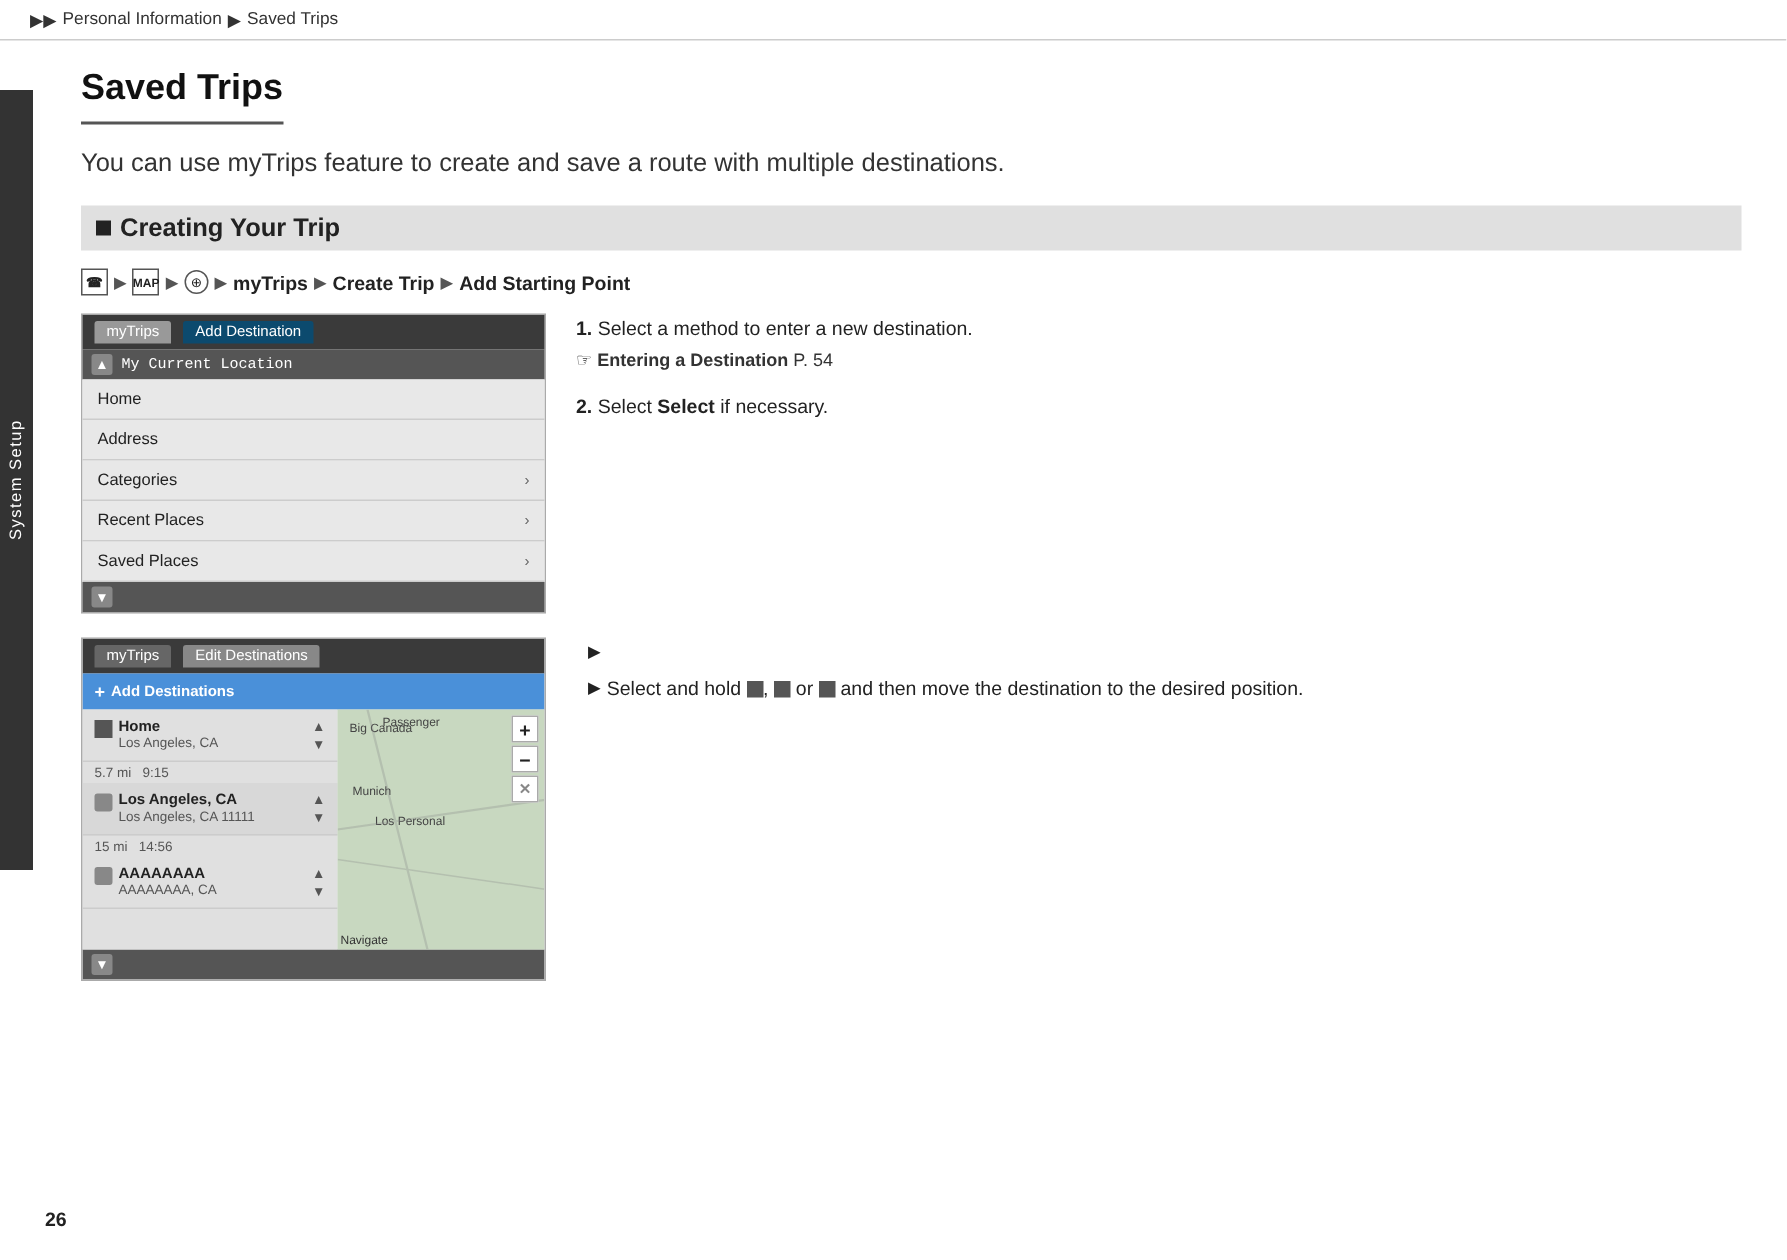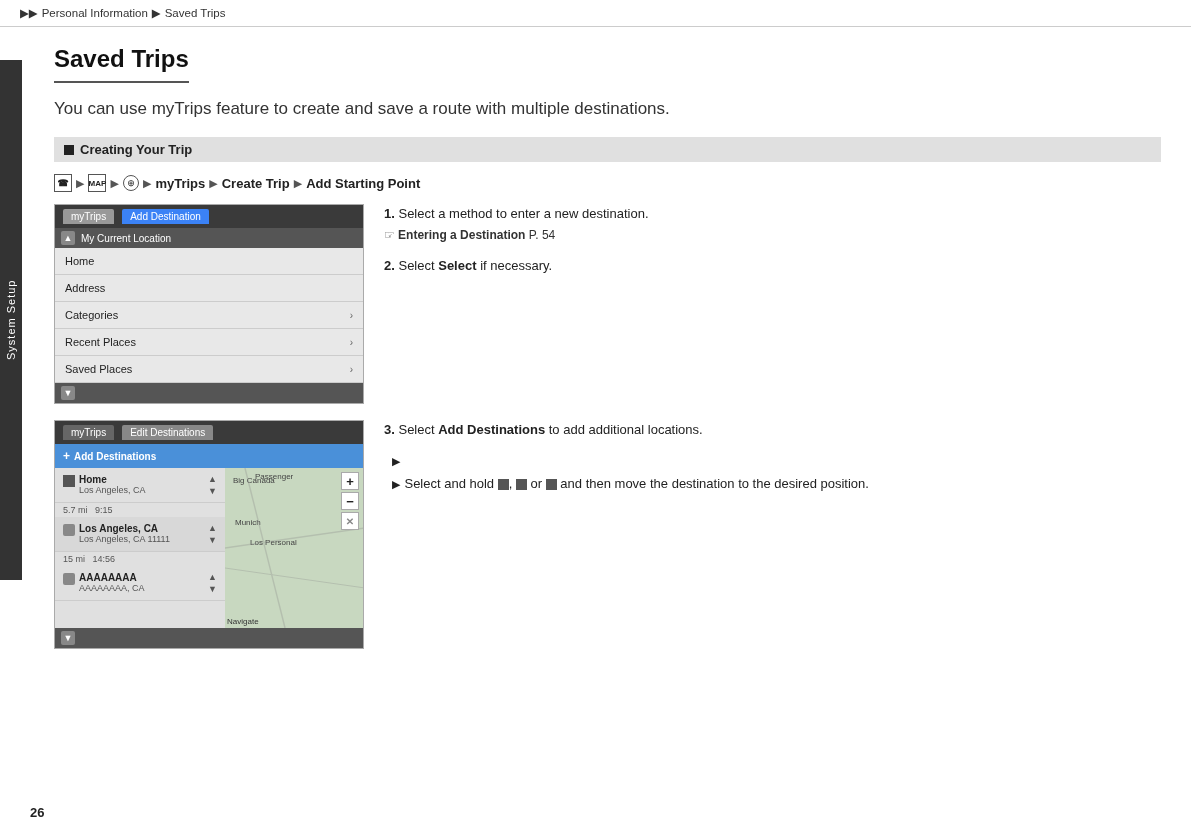--- a/index.html
+++ b/index.html
@@ -65,21 +65,21 @@
       font-size: 17px;
       color: #333;
       margin-top: 10px;
       margin-bottom: 18px;
     }
 
     
     .section-heading {
       background: #e0e0e0;
       padding: 5px 10px;
-      font-size: 13px;
+      font-size: 17px;
       font-weight: bold;
       margin-bottom: 12px;
       display: flex;
       align-items: center;
       gap: 6px;
     }
     .section-heading .black-square {
       display: inline-block;
       width: 10px;
       height: 10px;
@@ -139,21 +139,21 @@
     .screen-header {
       background: #3a3a3a;
       color: #fff;
       display: flex;
       align-items: center;
       padding: 4px 8px;
       font-size: 10px;
       gap: 8px;
     }
     .screen-header .tab {
-      background: #3b82f6;
+      background: #0c4a6e;
       padding: 2px 8px;
       border-radius: 2px 2px 0 0;
       font-size: 10px;
     }
     .screen-header .tab.active {
       background: #999;
     }
     .screen-body {
       background: #d8d8d8;
     }
@@ -403,21 +403,21 @@
   
   <div class="content-row">
 
     <div class="screen-mockup">
       <div class="screen-header">
         <span class="tab active">myTrips</span>
         <span class="tab">Add Destination</span>
       </div>
       <div class="screen-top-bar">
         <div class="up-arrow">▲</div>
-        <span style="color:#fff; font-size:10px;">My Current Location</span>
+        <span style="color:#fff; font-size:10px;font-family:Liberation Mono, monospace;">My Current Location</span>
       </div>
       <div class="screen-body">
         <div class="menu-item">
           <span>Home</span>
         </div>
         <div class="menu-item">
           <span>Address</span>
         </div>
         <div class="menu-item">
           <span>Categories</span>
@@ -530,26 +530,20 @@
           <div class="map-scale">Navigate</div>
         </div>
       </div>
 
       <div class="screen-bottom-bar">
         <div class="arrow-btn">▼</div>
       </div>
     </div>
 
     <div class="instructions">
-      <div class="step">
-        <span class="step-num">3.</span>
-        <span> Select </span>
-        <strong>Add Destinations</strong>
-        <span> to add additional locations.</span>
-      </div>
       <div class="bullet-item">
         <span class="bullet-arrow">▶</span>
       </div>
       <div class="bullet-item">
         <span class="bullet-arrow">▶</span>
         <span>Select and hold 
           <span class="icon-sym" style="width:11px;height:11px;display:inline-block;background:#555;vertical-align:middle;"></span>,
           <span class="icon-sym" style="width:11px;height:11px;display:inline-block;background:#555;vertical-align:middle;"></span>
           or
           <span class="icon-sym" style="width:11px;height:11px;display:inline-block;background:#555;vertical-align:middle;"></span>

